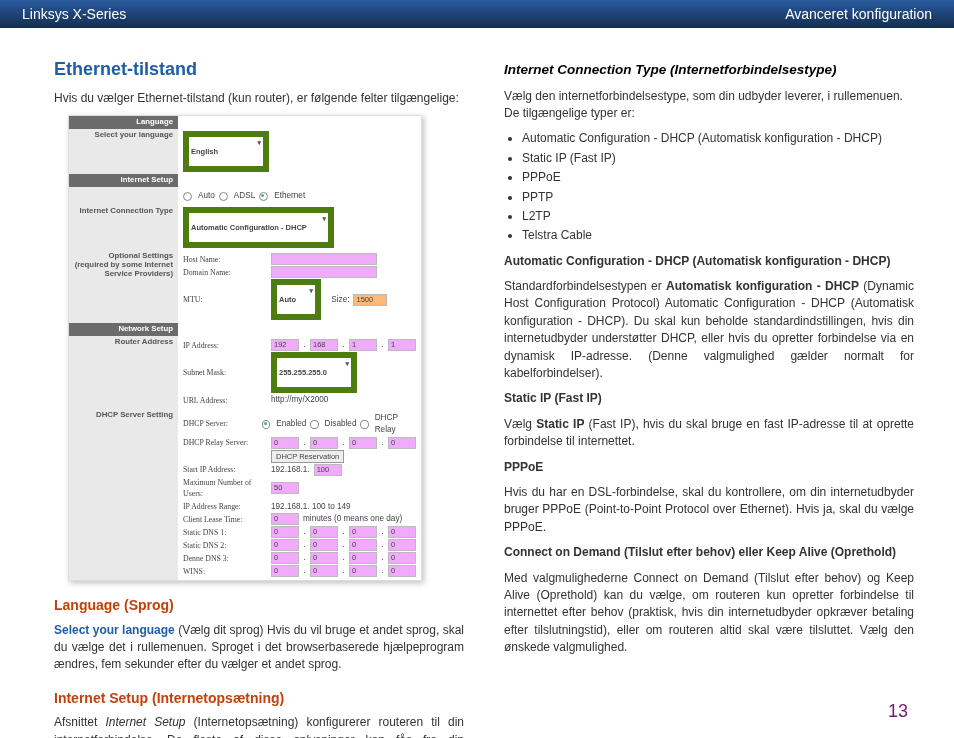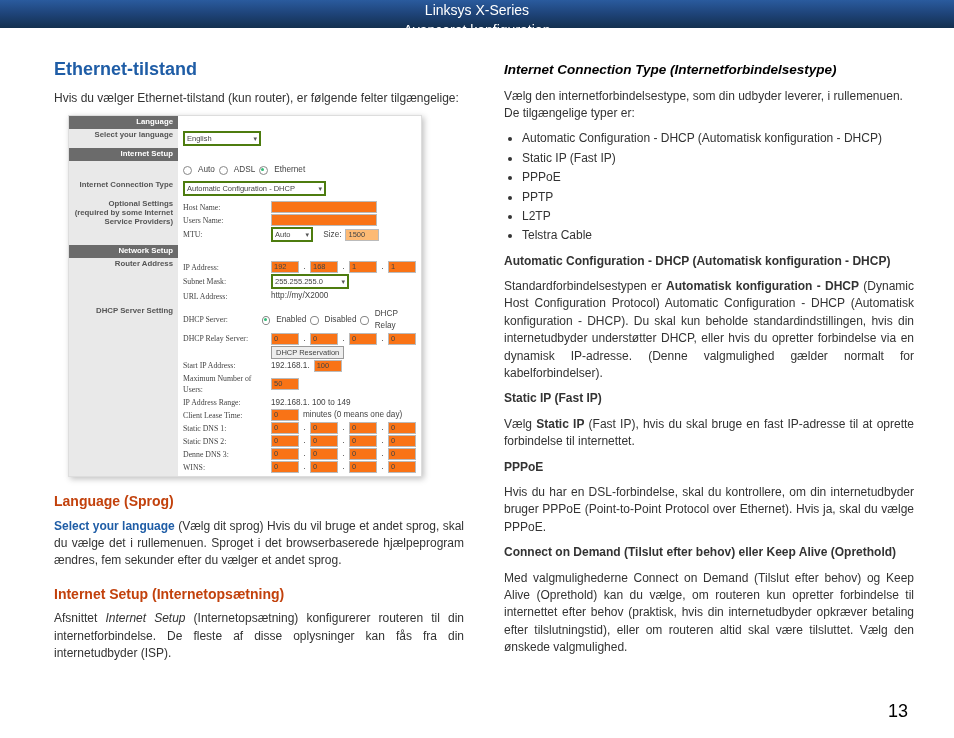--- a/index.html
+++ b/index.html
@@ -16,56 +16,55 @@
   .header-bar {
     background: linear-gradient(to bottom, #2a5b9e 0%, #1e4378 50%, #13304f 100%);
     color: #fff;
     height: 28px;
     display: flex;
     justify-content: space-between;
     align-items: center;
     padding: 0 22px;
     font-size: 14px;
     font-weight: 300;
-    flex-direction: column;
   }
   .page {
     display: flex;
     padding: 18px 40px 0 54px;
   }
   .col-left { width: 410px; margin-right: 40px; }
   .col-right { flex: 1; }
   h2.blue { color: #1f5da6; font-size: 18px; font-weight: 600; margin: 10px 0 8px; }
   h3.blue { color: #c2410c; font-size: 14px; font-weight: 700; margin: 14px 0 6px; }
   h3.black-italic { font-style: italic; font-weight: 700; font-size: 13.5px; margin: 14px 0 8px; color:#000;}
   p { margin: 4px 0 8px; }
   .justify { text-align: justify; }
   .bold { font-weight: 700; }
   .blue-bold { color:#1f5da6; font-weight:700; }
   ul.bullets { margin: 4px 0 8px 18px; padding: 0; }
   ul.bullets li { margin: 2px 0; }
-  .page-num { position: absolute; bottom: 14px; right: 46px; color: #000000; font-size: 18px; font-weight: 300; }
+  .page-num { position: absolute; bottom: 14px; right: 46px; color: #701a75; font-size: 18px; font-weight: 300; }
 
   
   .shot {
     width: 352px;
     background: #fff;
     border: 1px solid #ddd;
     box-shadow: 2px 2px 6px rgba(0,0,0,0.25);
     margin: 8px 0 14px 14px;
     font-size: 8.2px;
     color: #444;
   }
   .shot-table { display:table; width:100%; }
   .shot-tr { display:table-row; }
   .shot-td-side { display:table-cell; width:96px; background:#e9e9e9; vertical-align:top; text-align:right; padding:2px 5px; font-weight:bold; font-size:7.8px; color:#555; line-height:1.15;}
   .shot-td-side.head { background:#6b6b6b; color:#fff;padding-left:32px; }
   .shot-td-body { display:table-cell; padding:2px 5px; vertical-align:top; }
-  .mini-input { display:inline-block; border:1px solid #bbb; background:#f97316; height:10px; min-width:22px; font-size:7.5px; padding:0 2px; line-height:10px; vertical-align:middle;}
-  .mini-select { display:inline-block; border:2px solid #4d7c0f; background:#fff; height:11px; font-size:7.5px; padding:0 2px; line-height:11px; position:relative; min-width:60px;}
+  .mini-input { display:inline-block; border:1px solid #bbb; background:#f0abfc; height:10px; min-width:22px; font-size:7.5px; padding:0 2px; line-height:10px; vertical-align:middle;}
+  .mini-select { display:inline-block; border:6px solid #4d7c0f; background:#fff; height:11px; font-size:7.5px; padding:9px 2px; line-height:11px; position:relative; min-width:60px;font-weight:bold;}
   .mini-select::after { content:"▾"; position:absolute; right:2px; top:0; font-size:7px; color:#555;}
   .mini-radio { display:inline-block; width:7px; height:7px; border:1px solid #888; border-radius:50%; margin-right:2px; vertical-align:middle; position:relative;}
   .mini-radio.checked::after { content:""; position:absolute; left:1px; top:1px; width:3px; height:3px; background:#3b7; border-radius:50%;}
   .mini-btn { display:inline-block; border:1px solid #999; background:#eee; font-size:7.5px; padding:0 4px; line-height:11px; height:11px;}
   .frow { display:flex; align-items: center; gap:4px; margin:1px 0; }
   .flabel { width:84px; text-align:left; font-size:7.8px;font-family:Liberation Serif, serif;}
   .dot { display:inline-block; width:3px; text-align:center;}
 </style>
 </head>
 <body>
@@ -114,21 +113,21 @@
           <div class="shot-td-body"><span class="mini-select" style="min-width:135px">Automatic Configuration - DHCP</span></div>
         </div>
         <div class="shot-tr">
           <div class="shot-td-side">Optional Settings (required by some Internet Service Providers)</div>
           <div class="shot-td-body">
             <div class="frow">
                 <span class="flabel">Host Name:</span>
                 <span class="mini-input" style="min-width:100px"></span>
               </div>
             <div class="frow">
-                <span class="flabel">Users Name:</span>
+                <span class="flabel">Domain Name:</span>
                 <span class="mini-input" style="min-width:100px"></span>
               </div>
             <div class="frow"><span class="flabel">MTU:</span><span class="mini-select" style="min-width:34px">Auto</span> &nbsp;<span>Size:</span> <span class="mini-input" style="min-width:28px;background:#fdba74">1500</span></div>
           </div>
         </div>
         <div class="shot-tr">
           <div class="shot-td-side head">Network Setup</div>
           <div class="shot-td-body"></div>
         </div>
         <div class="shot-tr">

